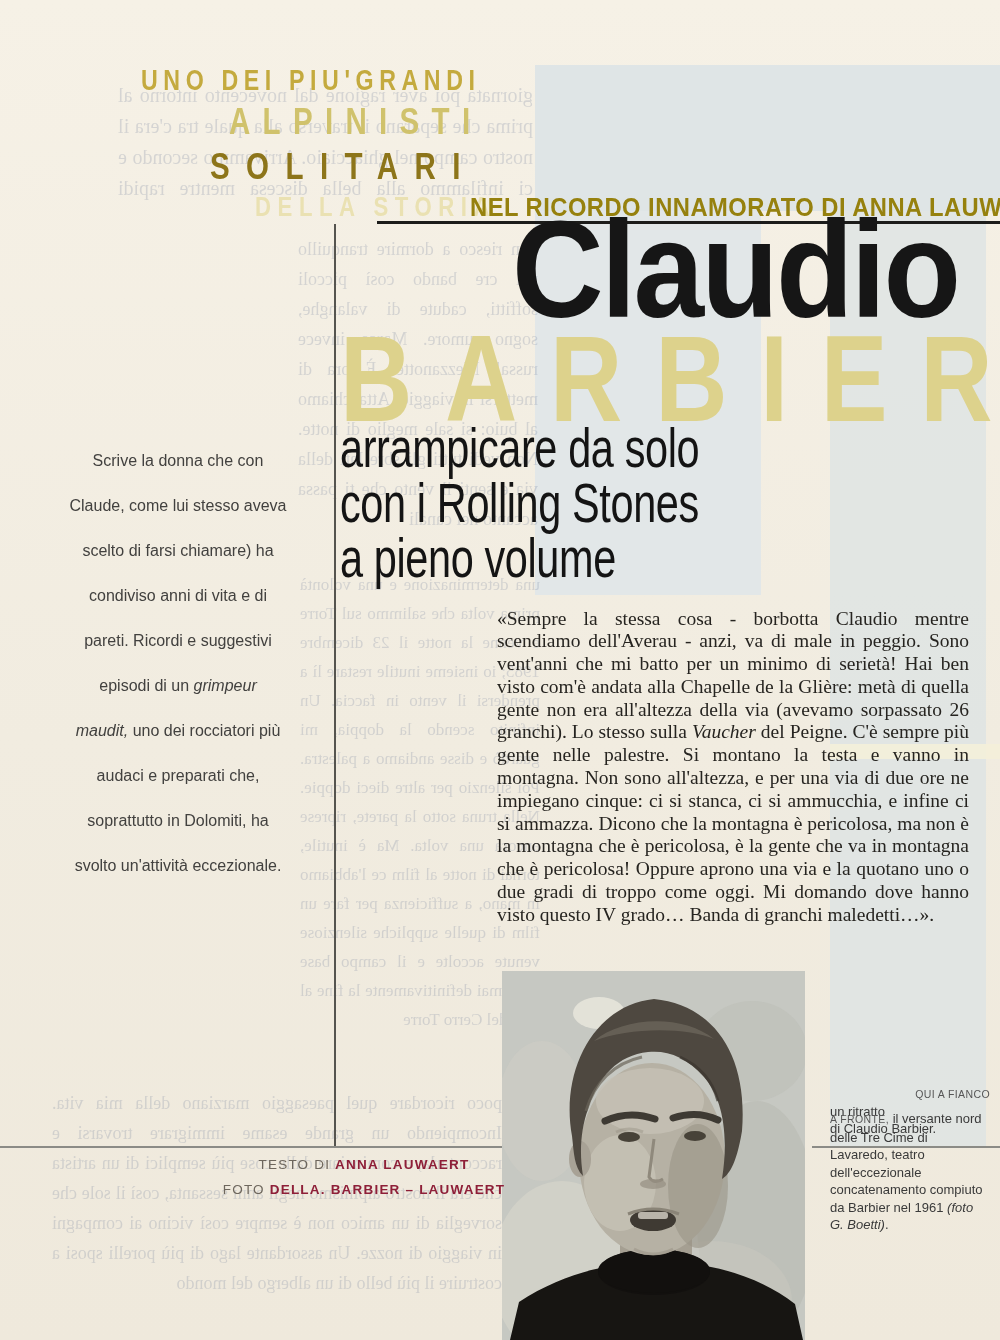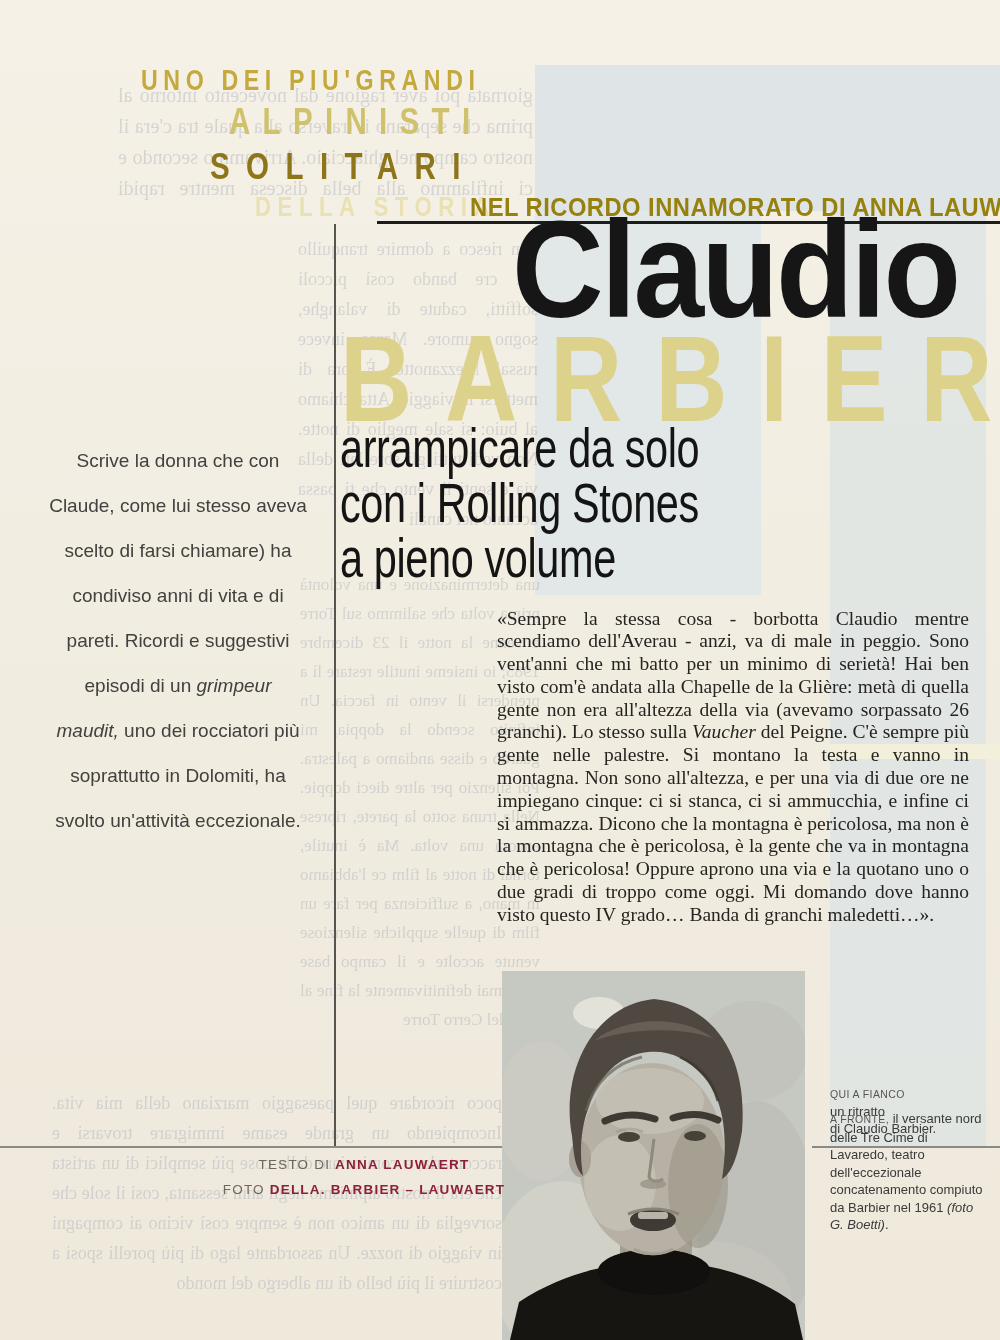--- a/index.html
+++ b/index.html
@@ -41,31 +41,31 @@
   
   .title-first{left:512px;top:200px;font-size:138px;font-weight:bold;letter-spacing:-3px;
     color:#161616;line-height:1;transform:scaleX(.92);transform-origin:left top;white-space:nowrap;}
   .title-last{left:340px;top:318px;font-size:122px;font-weight:bold;letter-spacing:40px;
     color:#ddd28c;line-height:1;transform:scaleX(.82);transform-origin:left top;white-space:nowrap;}
   .deck{left:340px;font-size:56px;color:#141414;line-height:1;letter-spacing:-.5px;
     transform:scaleX(.74);transform-origin:left top;white-space:nowrap;}
   .d0{top:420px;} .d1{top:475px;} .d2{top:530px;}
   
   .standfirst{left:38px;top:438px;width:280px;text-align:center;color:#42413f;
-    font-size:19px;line-height:45px;}
+    font-size:16px;line-height:45px;}
   
   .body-quote{left:497px;top:588px;width:472px;font-family:Liberation Serif, serif;
     font-size:19.5px;line-height:22.8px;text-align:justify;color:#262420;}
   
   .photo{left:502px;top:971px;width:303px;height:369px;}
   .photo svg{display:block;width:100%;height:100%;}
   
   .cap-side{left:830px;top:1086px;width:160px;color:#3a3a3a;font-size:13px;line-height:17px;}
   .cap-front{left:830px;top:1110px;width:158px;color:#3a3a3a;font-size:13px;line-height:17.5px;}
-  .cap-label{font-size:10.5px;color:#565656;letter-spacing:.4px;}
+  .cap-label{font-size:10.5px;color:#565656;letter-spacing:.4px;text-align:right;}
   
   .credits{left:204px;top:1152px;width:320px;text-align:center;font-size:13.5px;
     letter-spacing:1.2px;line-height:25px;white-space:nowrap;}
   .credit-label{color:#6e675d;font-weight:normal;}
   .credit-value{color:#8e1f38;font-weight:bold;}
 </style>
 </head>
 <body>
 
 <div class="page">
@@ -99,20 +99,21 @@
   <div class="abs deck d2">a pieno volume</div>
 
   <div class="abs standfirst">
     <div><span>Scrive la donna che con</span><i></i><span></span></div>
     <div><span>Claude, come lui stesso aveva</span><i></i><span></span></div>
     <div><span>scelto di farsi chiamare) ha</span><i></i><span></span></div>
     <div><span>condiviso anni di vita e di</span><i></i><span></span></div>
     <div><span>pareti. Ricordi e suggestivi</span><i></i><span></span></div>
     <div><span>episodi di un </span><i>grimpeur</i><span></span></div>
     <div><span></span><i>maudit,</i><span> uno dei rocciatori più</span></div>
+    <div><span>audaci e preparati che,</span><i></i><span></span></div>
     <div><span>soprattutto in Dolomiti, ha</span><i></i><span></span></div>
     <div><span>svolto un'attività eccezionale.</span><i></i><span></span></div>
   </div>
 
   <p class="abs body-quote"><span>«Sempre la stessa cosa - borbotta Claudio mentre scendiamo dell'Averau - anzi, va di male in peggio. Sono vent'anni che mi batto per un minimo di serietà! Hai ben visto com'è andata alla Chapelle de la Glière: metà di quella gente non era all'altezza della via (avevamo sorpassato 26 granchi). Lo stesso sulla </span><i>Vaucher</i><span> del Peigne. C'è sempre più gente nelle palestre. Si montano la testa e vanno in montagna. Non sono all'altezza, e per una via di due ore ne impiegano cinque: ci si stanca, ci si ammucchia, e infine ci si ammazza. Dicono che la montagna è pericolosa, ma non è la montagna che è pericolosa, è la gente che va in montagna che è pericolosa! Oppure aprono una via e la quotano uno o due gradi di troppo come oggi. Mi domando dove hanno visto questo IV grado… Banda di granchi maledetti…».</span></p>
 
   <div class="abs photo">
     <svg viewBox="0 0 303 369" preserveAspectRatio="none">
       <rect width="303" height="369" fill="#c6c8c2"></rect>
       <ellipse cx="60" cy="300" rx="70" ry="90" fill="#d6d4ca" opacity=".7"></ellipse>

